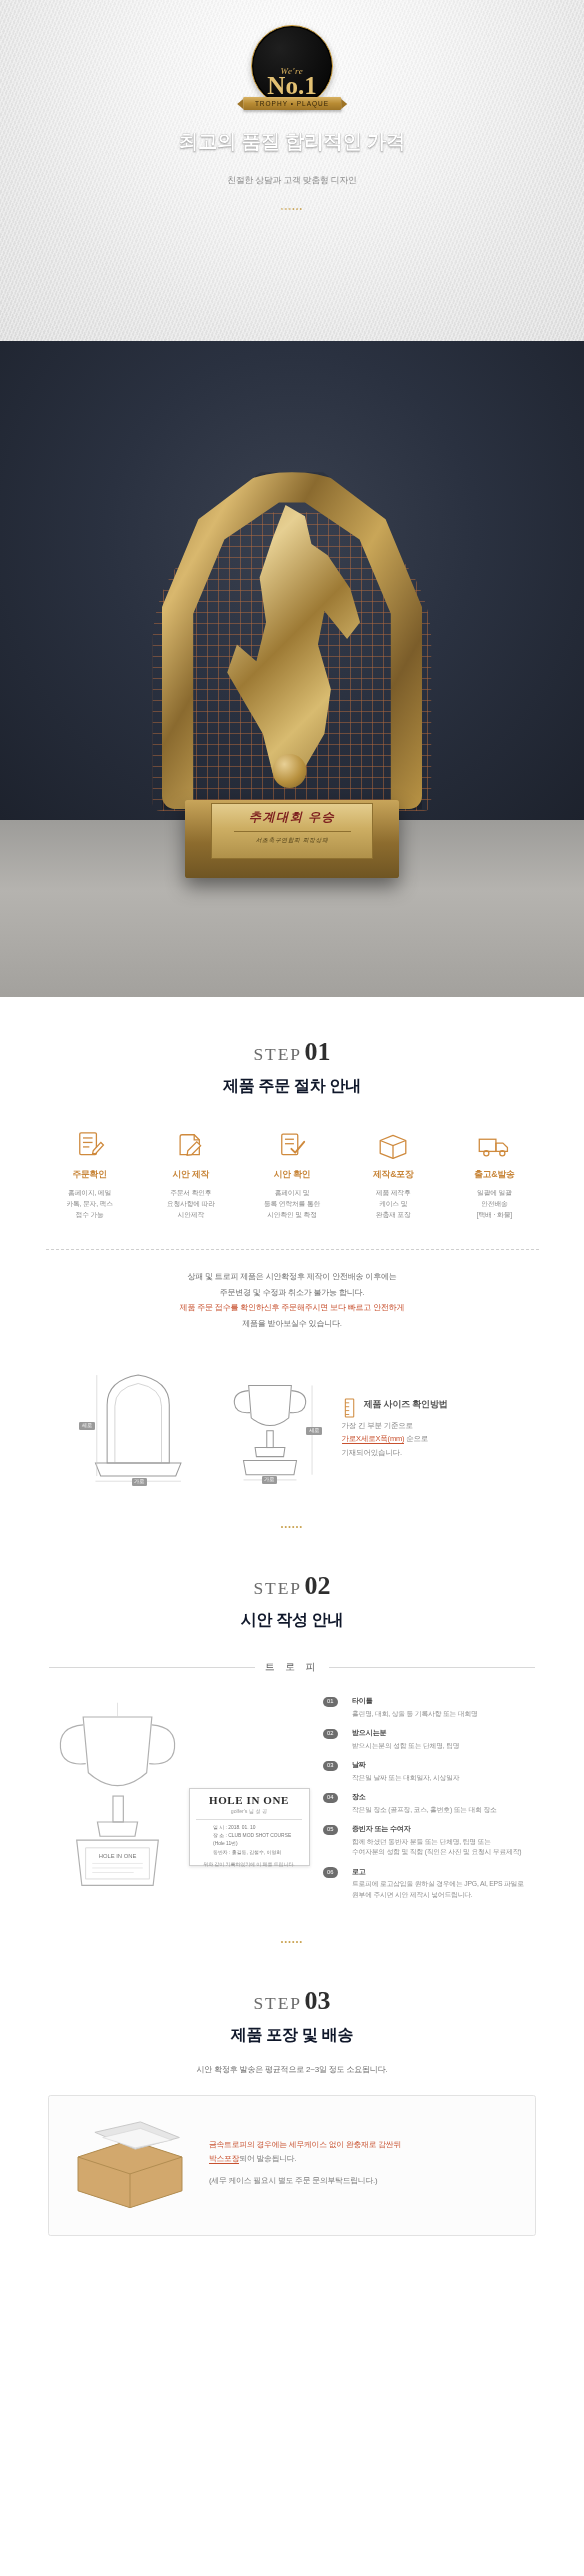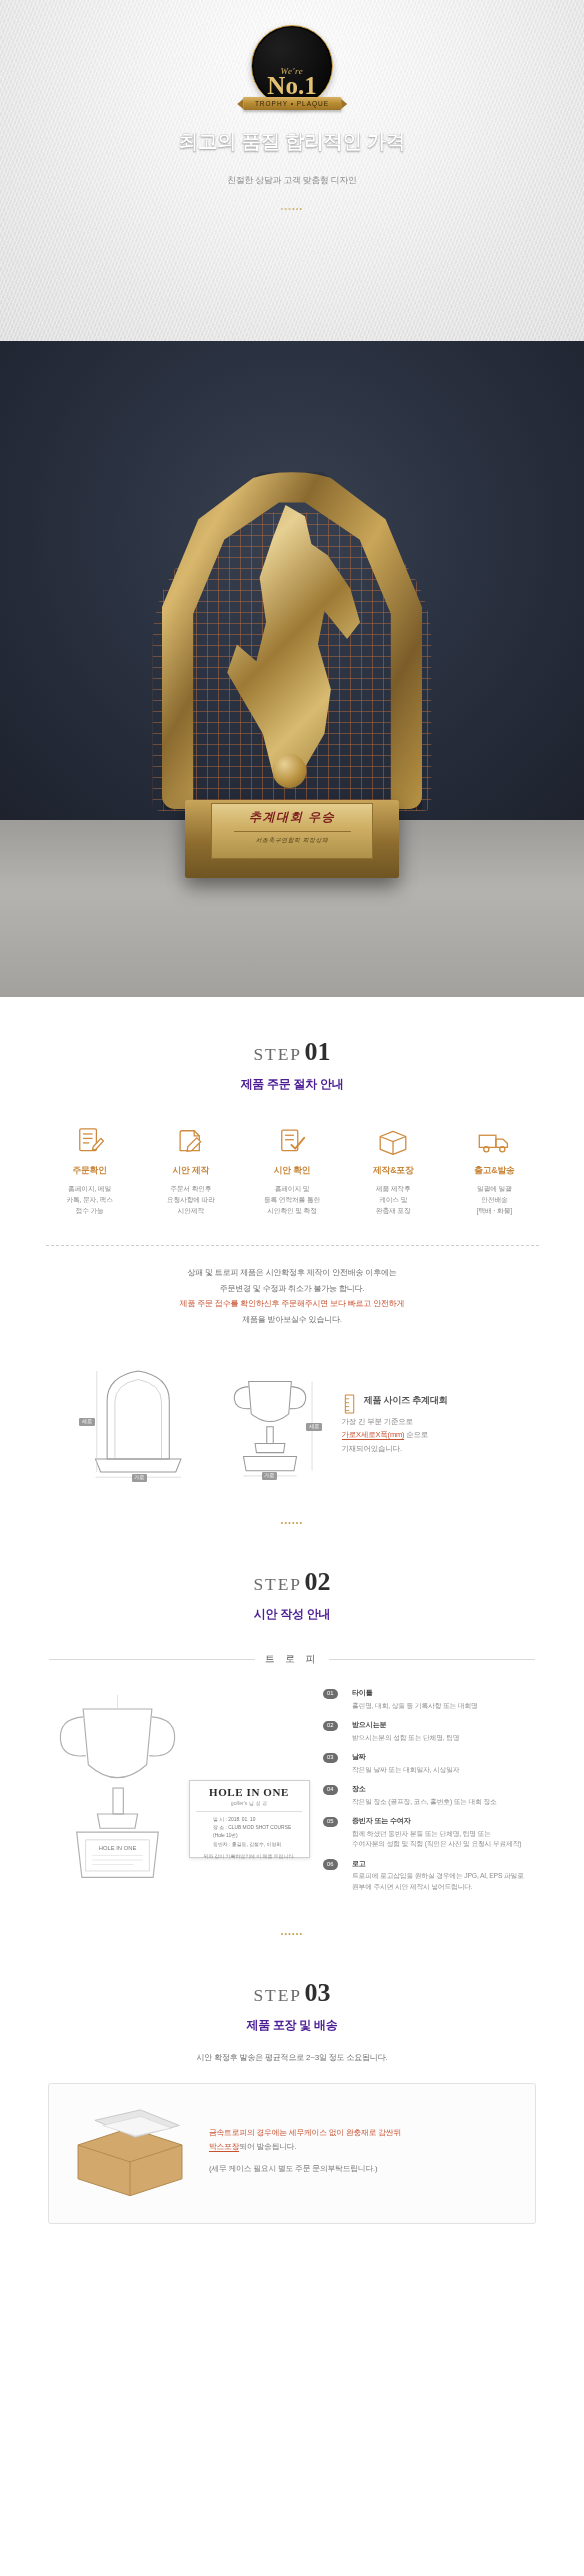--- a/index.html
+++ b/index.html
@@ -196,21 +196,21 @@
   .step-label {
     font-family: "Liberation Serif", serif;
     font-size: 17.5px; color: #6b6b6b; letter-spacing: 1.9px;
   }
   .step-label .num {
     font-size: 26px; font-weight: bold; color: #2e2e2e; letter-spacing: 0;
     margin-left: 2.6px;
   }
   .step-title {
     margin-top: 9px;
-    font-size: 12px; font-weight: bold; color: #4c1d95; letter-spacing: -0.3px;
+    font-size: 16px; font-weight: bold; color: #0f172a; letter-spacing: -0.3px;
   }
 
   
   .icons-row {
     display: flex; justify-content: space-between;
     margin: 30px 14.3px 0 14.3px;
     gap: 2.6px;
   }
   .icon-col { width: 99px; text-align: center; }
   .icon-box { height: 34px; display:flex; align-items:flex-end; justify-content:center; }
@@ -468,21 +468,21 @@
 
       <div class="size-text">
         <div style="display:flex; align-items:center; gap:5.2px;">
           <svg width="17" height="22" viewBox="0 0 26 34">
             <rect x="5" y="3" width="13" height="28" rx="1" fill="none" stroke="#cf8a3d" stroke-width="1.6"></rect>
             <line x1="5" y1="9" x2="11" y2="9" stroke="#cf8a3d" stroke-width="1.4"></line>
             <line x1="5" y1="15" x2="11" y2="15" stroke="#cf8a3d" stroke-width="1.4"></line>
             <line x1="5" y1="21" x2="11" y2="21" stroke="#cf8a3d" stroke-width="1.4"></line>
             <line x1="5" y1="27" x2="11" y2="27" stroke="#cf8a3d" stroke-width="1.4"></line>
           </svg>
-          <h4>제품 사이즈 추계대회</h4>
+          <h4>제품 사이즈 확인방법</h4>
         </div>
         <p>가장 긴 부분 기준으로</p>
         <p>
           <span class="ul">가로X세로X폭(mm)</span><span> 순으로</span>
         </p>
         <p>기재되어있습니다.</p>
       </div>
     </div>
 
     <div class="dots" style="margin-top:28.6px;">••••••</div>

